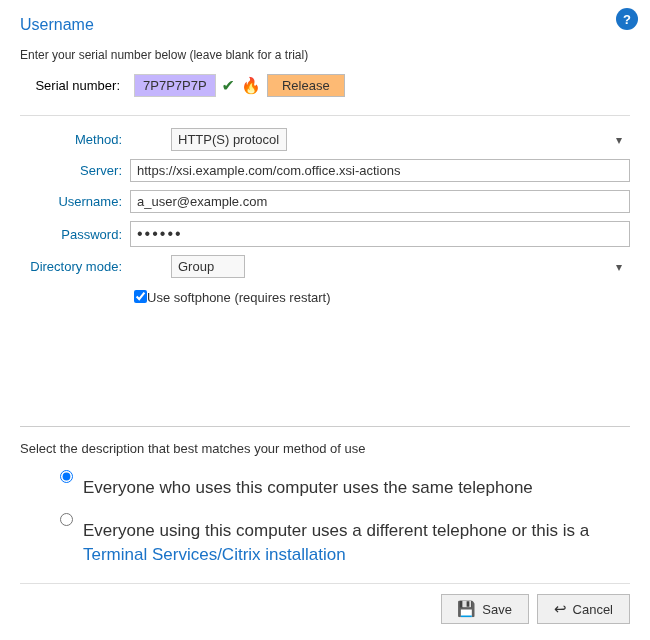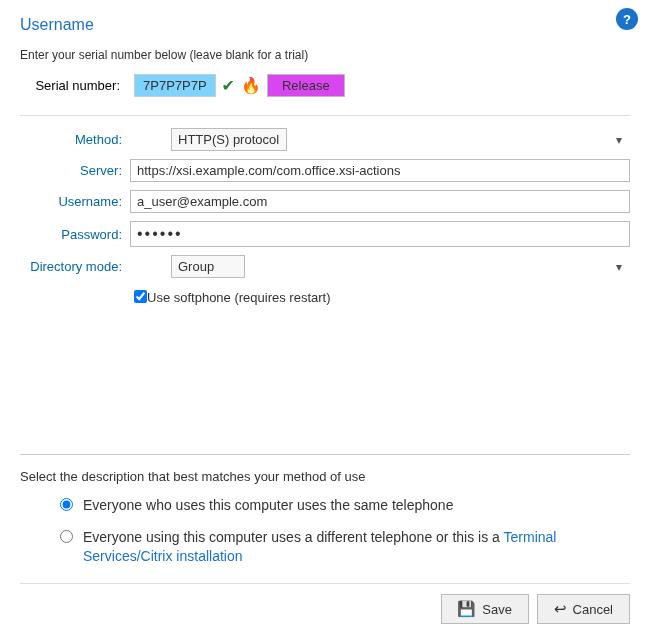--- a/index.html
+++ b/index.html
@@ -55,37 +55,37 @@
       gap: 6px;
       margin-left: 8px;
     }
     .serial-label {
       width: 100px;
       text-align: right;
       padding-right: 8px;
       font-size: 13px;
     }
     .serial-value {
-      background: #7dd3fc;
+      background: #c4b5fd;
       border: 1px solid #ccc;
       padding: 3px 8px;
       font-size: 13px;
       color: #333;
       min-width: 80px;
     }
     .check-icon {
       color: #2e7d32;
       font-size: 16px;
     }
     .fire-icon {
       font-size: 16px;
       color: #e65100;
     }
     .release-btn {
-      background: #d946ef;
+      background: #fdba74;
       border: 1px solid #bbb;
       padding: 3px 14px;
       font-size: 13px;
       cursor: pointer;
       color: #333;
     }
     .divider-top {
       border: none;
       border-top: 1px solid #ddd;
       margin-bottom: 12px;
@@ -182,23 +182,24 @@
     .radio-row {
       display: flex;
       align-items: flex-start;
       gap: 10px;
     }
     .radio-row input[type="radio"] {
       margin-top: 2px;
       cursor: pointer;
     }
     .radio-label {
-      font-size: 14px;
+      font-size: 17px;
       color: #333;
       line-height: 1.4;
+      margin-top: 8px;
     }
     .radio-label a, .radio-label .highlight {
       color: #1a73c8;
       text-decoration: none;
     }
     .footer {
       display: flex;
       justify-content: flex-end;
       align-items: center;
       gap: 8px;

